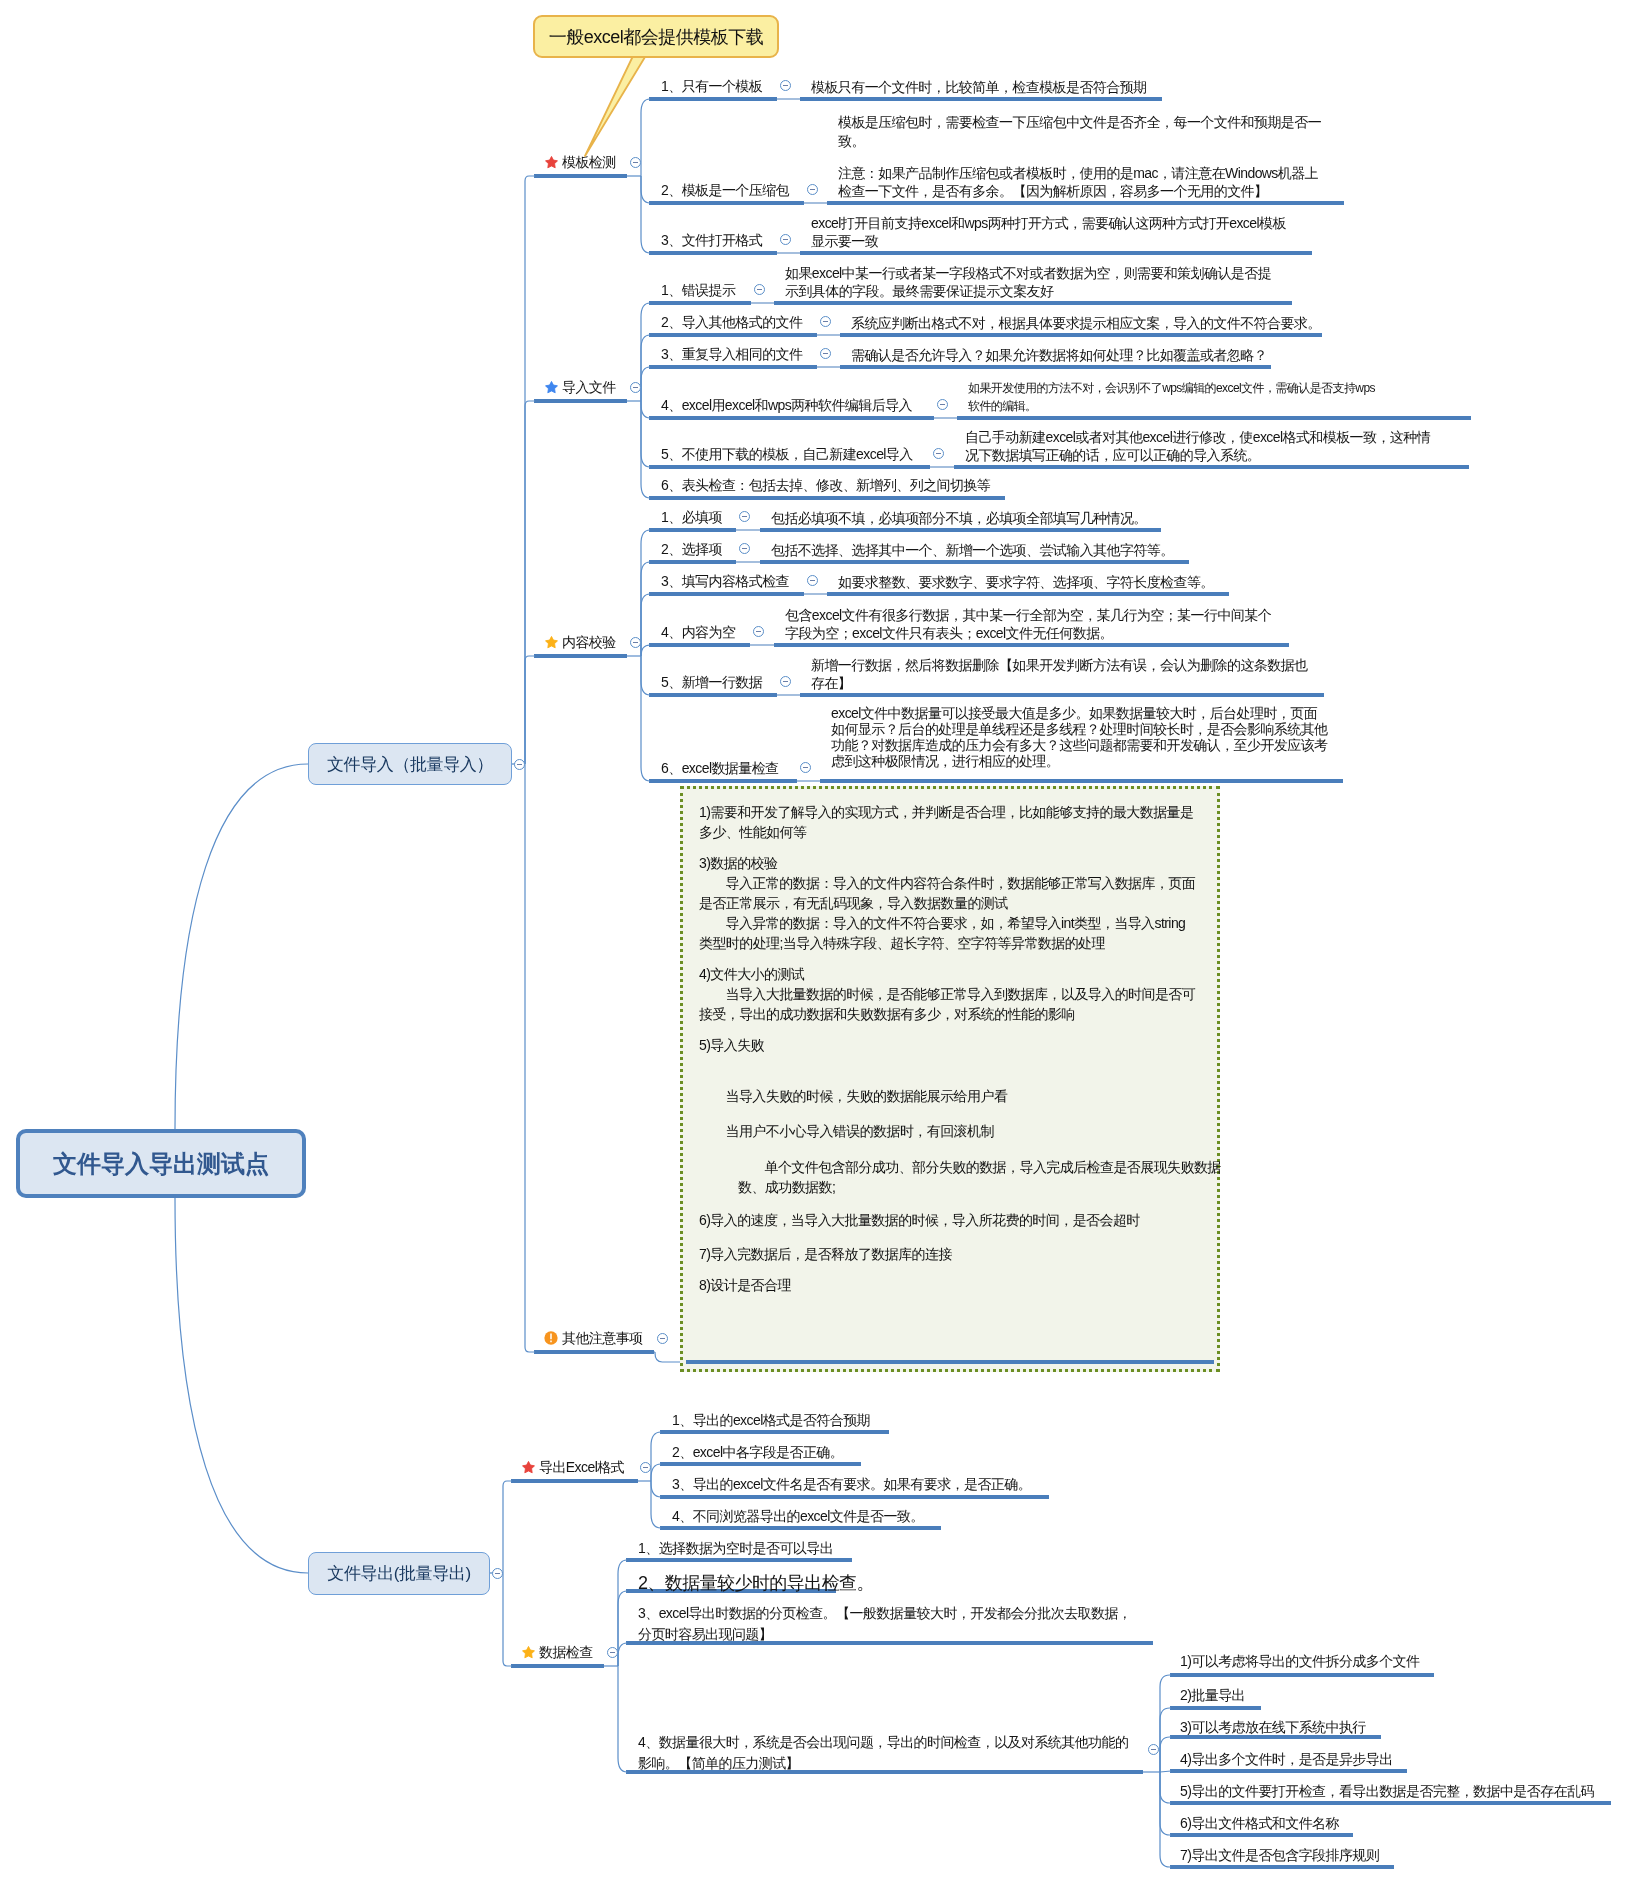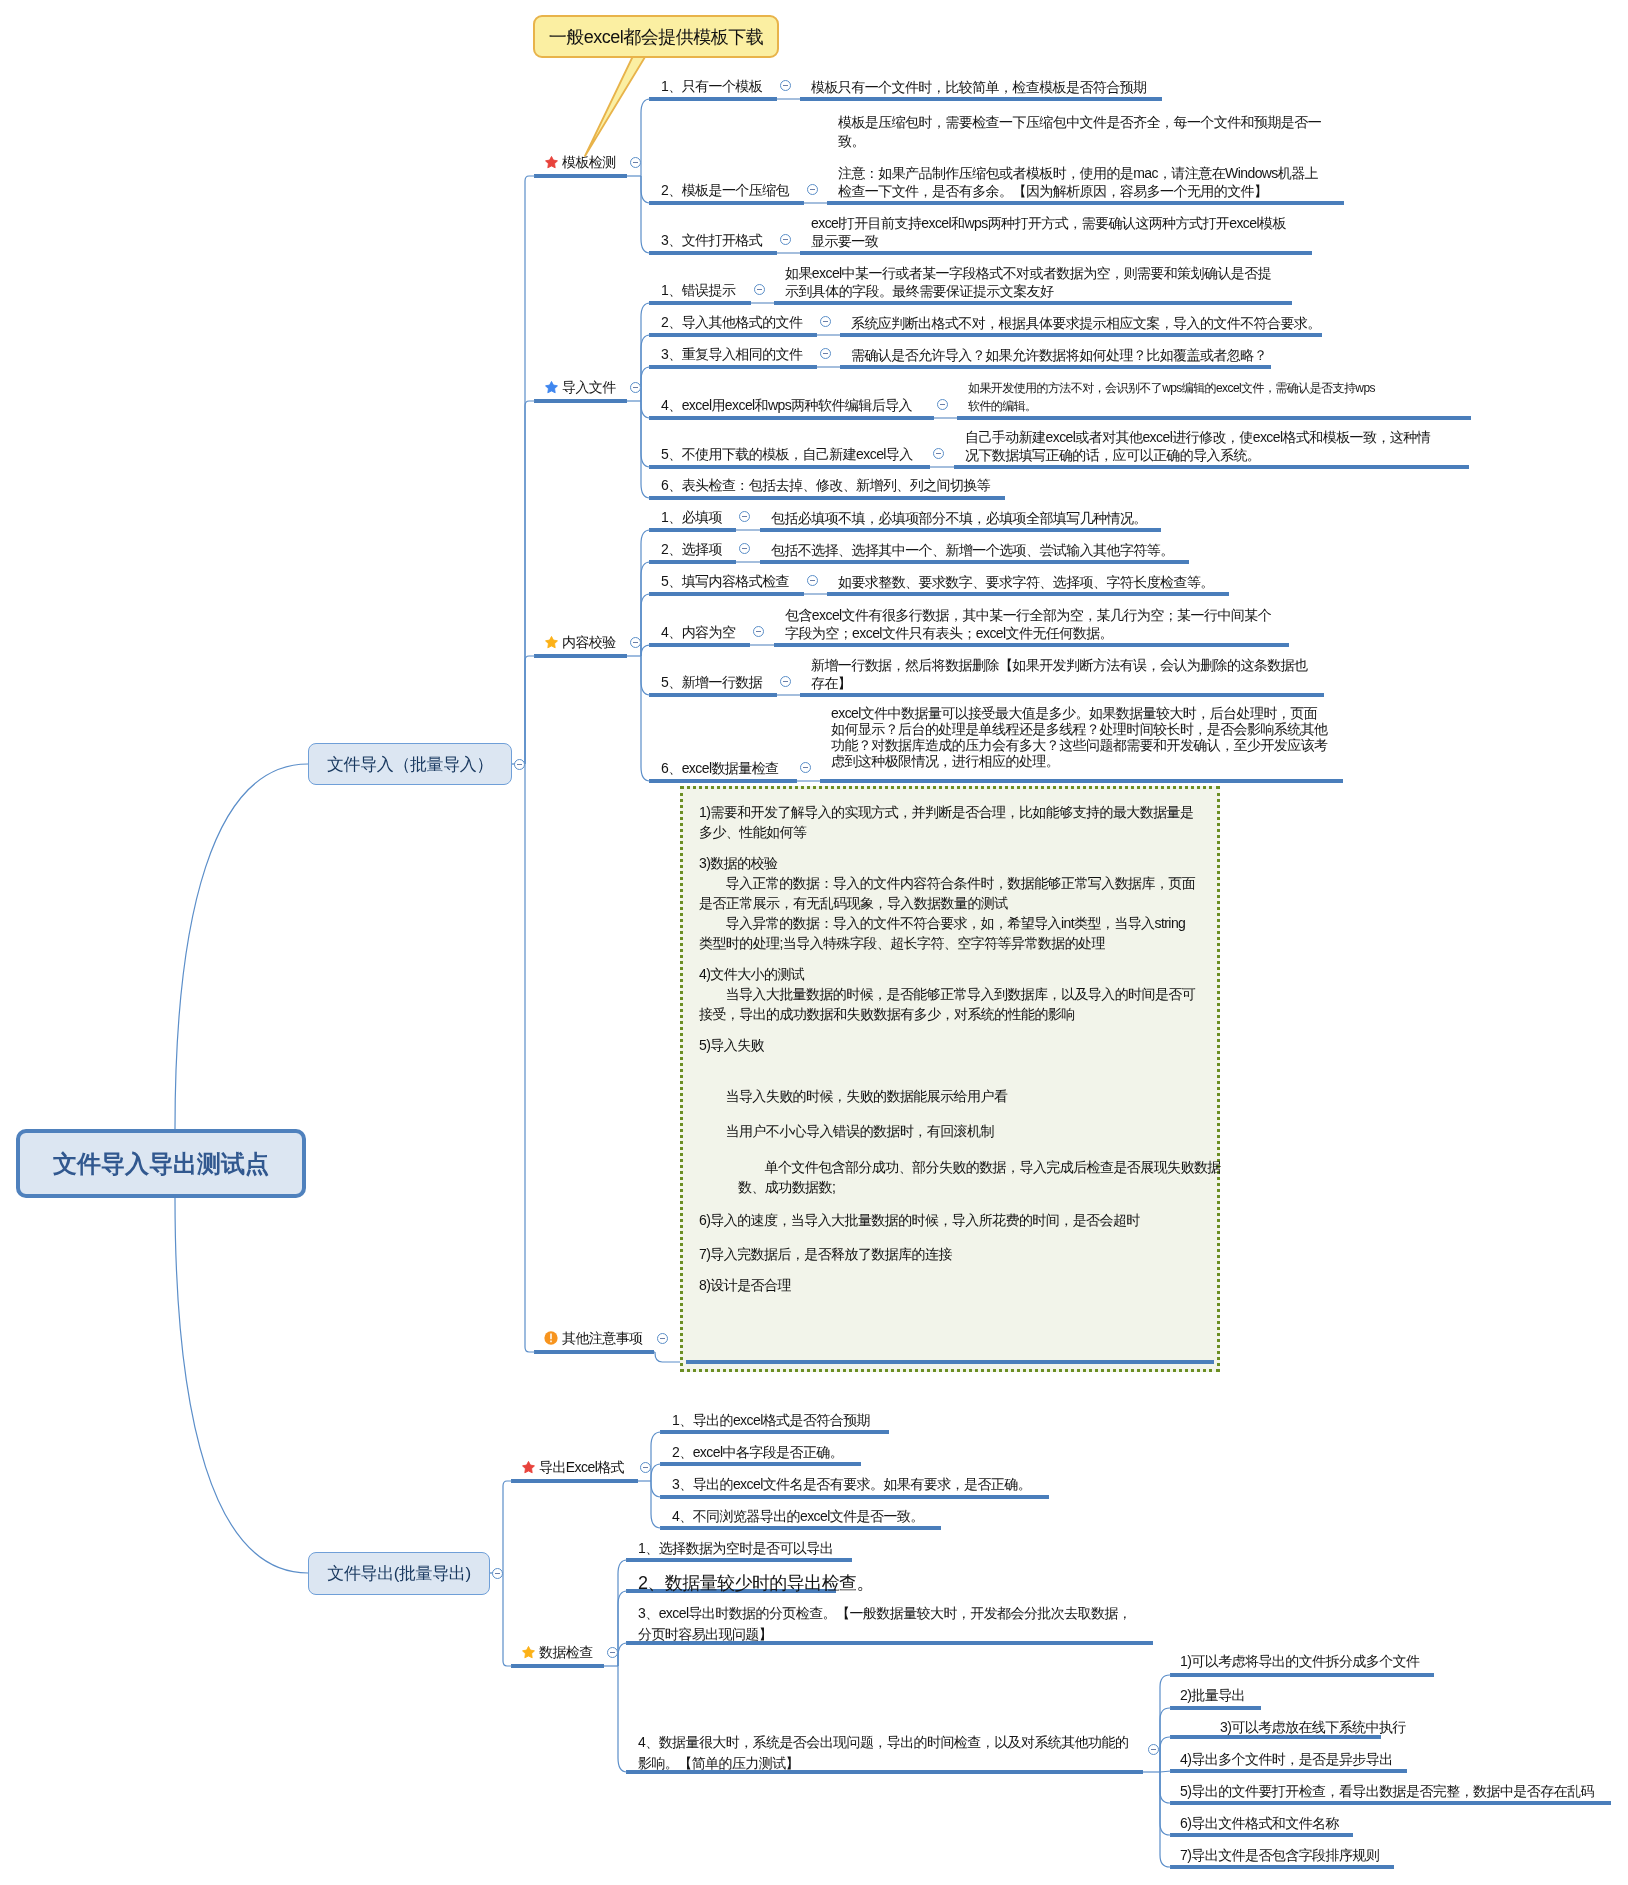--- a/index.html
+++ b/index.html
@@ -264,21 +264,21 @@
       <div class="nlabel" style="left:661px;top:509px;font-size:14px;">1、必填项</div>
       <div class="minus" style="left:738.5px;top:510.5px;">
         <i></i>
       </div>
       <div class="nnote" style="left:771px;top:509px;font-size:14px;line-height:18.2px;"><p class="nb-p" style="margin: 0px;">包括必填项不填，必填项部分不填，必填项全部填写几种情况。</p></div>
       <div class="nlabel" style="left:661px;top:541px;font-size:14px;">2、选择项</div>
       <div class="minus" style="left:738.5px;top:542.5px;">
         <i></i>
       </div>
       <div class="nnote" style="left:771px;top:541px;font-size:14px;line-height:18.2px;"><p class="nb-p" style="margin: 0px;">包括不选择、选择其中一个、新增一个选项、尝试输入其他字符等。</p></div>
-      <div class="nlabel" style="left:661px;top:573px;font-size:14px;">5、填写内容格式检查</div>
+      <div class="nlabel" style="left:661px;top:573px;font-size:14px;">3、填写内容格式检查</div>
       <div class="minus" style="left:806.5px;top:574.5px;">
         <i></i>
       </div>
       <div class="nnote" style="left:838px;top:573px;font-size:14px;line-height:18.2px;"><p class="nb-p" style="margin: 0px;">如要求整数、要求数字、要求字符、选择项、字符长度检查等。</p></div>
       <div class="nlabel" style="left:661px;top:624px;font-size:14px;">4、内容为空</div>
       <div class="minus" style="left:752.5px;top:625.5px;">
         <i></i>
       </div>
       <div class="nnote" style="left:785px;top:605.8px;font-size:14px;line-height:18.2px;"><p class="nb-p" style="margin: 0px;">包含excel文件有很多行数据，其中某一行全部为空，某几行为空；某一行中间某个
 字段为空；excel文件只有表头；excel文件无任何数据。</p></div>
@@ -304,21 +304,21 @@
       <div class="nlabel" style="left:638px;top:1571px;font-size:18px;">2、数据量较少时的导出检查。</div>
       <div class="nlabel" style="left:638px;top:1603px;font-size:14px;white-space:pre;line-height:21px;">3、excel导出时数据的分页检查。【一般数据量较大时，开发都会分批次去取数据，
 分页时容易出现问题】</div>
       <div class="nlabel" style="left:638px;top:1732px;font-size:14px;white-space:pre;line-height:21px;">4、数据量很大时，系统是否会出现问题，导出的时间检查，以及对系统其他功能的
 影响。【简单的压力测试】</div>
       <div class="minus" style="left:1147.5px;top:1743.5px;">
         <i></i>
       </div>
       <div class="nlabel" style="left:1180px;top:1653px;font-size:14px;">1)可以考虑将导出的文件拆分成多个文件</div>
       <div class="nlabel" style="left:1180px;top:1687px;font-size:14px;">2)批量导出</div>
-      <div class="nlabel" style="left:1220px;top:1719px;font-size:14px;">3)可以考虑放在线下系统中执行</div>
+      <div class="nlabel" style="left:1180px;top:1719px;font-size:14px;">3)可以考虑放在线下系统中执行</div>
       <div class="nlabel" style="left:1180px;top:1751px;font-size:14px;">4)导出多个文件时，是否是异步导出</div>
       <div class="nlabel" style="left:1180px;top:1783px;font-size:14px;">5)导出的文件要打开检查，看导出数据是否完整，数据中是否存在乱码</div>
       <div class="nlabel" style="left:1180px;top:1815px;font-size:14px;">6)导出文件格式和文件名称</div>
       <div class="nlabel" style="left:1180px;top:1847px;font-size:14px;">7)导出文件是否包含字段排序规则</div>
       <div class="notebox" style="left:680px;top:786px;width:540px;height:586px;font-size:14px;line-height:20px;padding:13px 16px;">
         <p class="nb-p" style="margin-bottom: 10.5px;">1)需要和开发了解导入的实现方式，并判断是否合理，比如能够支持的最大数据量是
 多少、性能如何等</p>
         <p class="nb-p" style="margin-bottom: 11.5px;">3)数据的校验
         导入正常的数据：导入的文件内容符合条件时，数据能够正常写入数据库，页面
 是否正常展示，有无乱码现象，导入数据数量的测试

